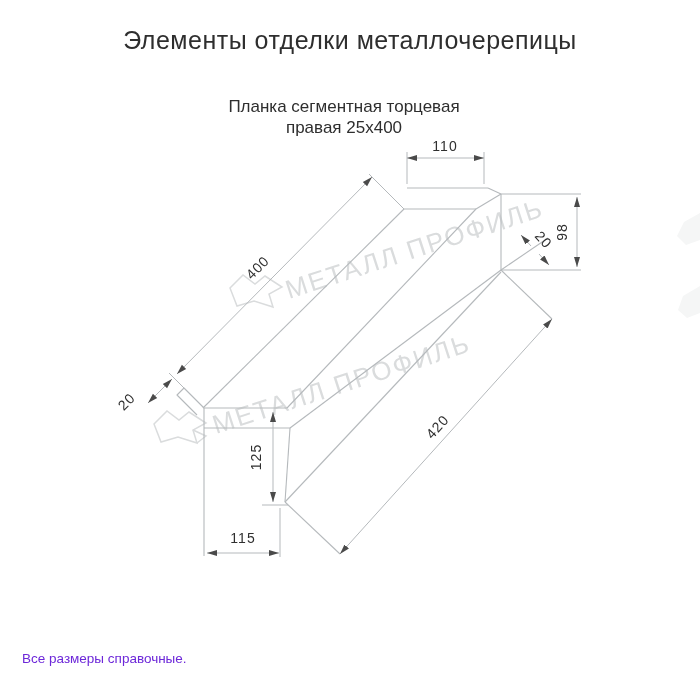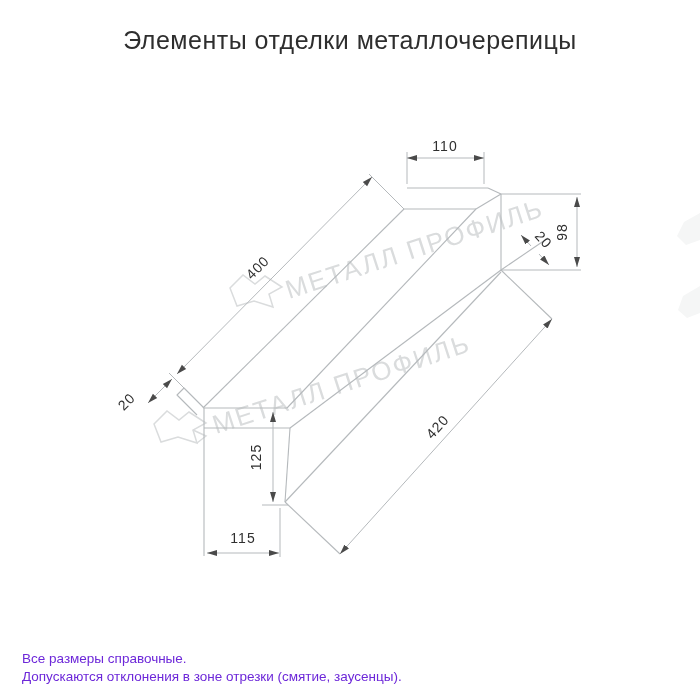--- a/index.html
+++ b/index.html
@@ -17,20 +17,24 @@
   .dimtxt{font-size:14px;fill:#2f2f2f;letter-spacing:1px;}
   .wmtxt{font-size:26px;fill:#dadcdd;letter-spacing:2px;}
 </style>
 </head>
 <body>
 
 <div class="page">
 
   <div class="title">Элементы отделки металлочерепицы</div>
 
+  <div class="subtitle">
+    <div>Планка сегментная торцевая</div>
+    <div>правая 25х400</div>
+  </div>
 
   <svg width="700" height="700" viewBox="0 0 700 700">
     <defs>
       <marker id="arr" orient="auto-start-reverse" markerWidth="11" markerHeight="8" refX="10" refY="4" markerUnits="userSpaceOnUse">
         <path d="M0,1 L10,4 L0,7 Z" fill="#4a4a4a"></path>
       </marker>
     </defs>
 
     <g fill="#f5f6f6" stroke="none">
       <path d="M700,213 l-16,9 l-7,14 l9,9 l14,-5 Z"></path>
@@ -101,16 +105,15 @@
       <text class="dimtxt" transform="translate(261,271) rotate(-45)">400</text>
       <text class="dimtxt" transform="translate(441,430) rotate(-48)">420</text>
       <text class="dimtxt" transform="translate(130,405) rotate(-45)">20</text>
       <text class="dimtxt" transform="translate(261,457) rotate(-90)">125</text>
       <text class="dimtxt" transform="translate(243,543)">115</text>
     </g>
   </svg>
 
   <div class="footer">
     <div>Все размеры справочные.</div>
-    <div>Допускаются отклонения в зоне отрезки (смятие, заусенцы).</div>
   </div>
 
 </div>
 
 </body></html>

